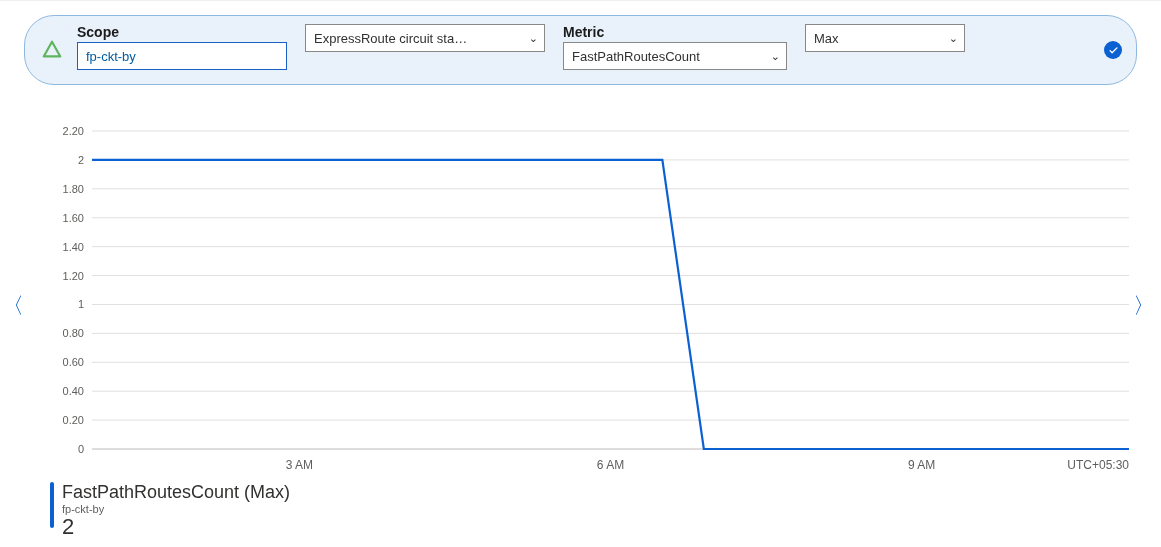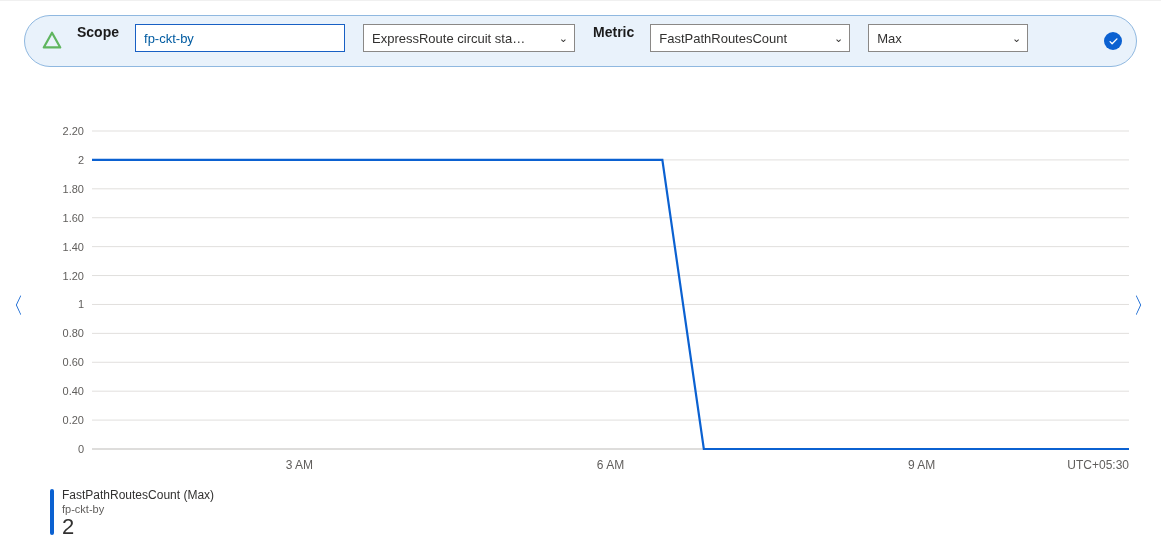--- a/index.html
+++ b/index.html
@@ -24,37 +24,37 @@
       position: relative;
       display: flex;
       gap: 18px;
     }
     .filter-pill .rsrc-icon {
       position: absolute;
       left: 16px; top: 50%;
       transform: translateY(-50%);
       width: 22px; height: 22px;
     }
-    .filter-group { display: flex; flex-direction: row; gap: 16px; text-align: center; }
+    .filter-group { display: flex; flex-direction: column; gap: 2px; }
     .filter-group label {
       font-size: 14px; font-weight: 600; color: #1b1b1b;
     }
     .filter-input, .filter-select {
       background: #fff;
       border: 1px solid #8a8886;
       height: 28px;
       padding: 0 28px 0 8px;
       font-size: 13px;
       position: relative;
       display: flex; align-items: center;
       white-space: nowrap; overflow: hidden; text-overflow: ellipsis;
     }
     .fg-scope .filter-input { width: 210px; border-color:#1860c4; color:#005ba1; }
-    .fg-ns   .filter-select { width: 212px; }
-    .fg-met  .filter-select { width: 200px; }
+    .fg-ns   .filter-select { width: 240px; }
+    .fg-met  .filter-select { width: 224px; }
     .fg-agg  .filter-select { width: 160px; }
     .chev { position:absolute; right:6px; top:50%; transform:translateY(-50%); font-size:11px; color:#323130; }
     .check-badge {
       position:absolute; right:14px; top:50%; transform:translateY(-50%);
       width:18px; height:18px; border-radius:50%;
       background:#0b61d1; display:flex; align-items:center; justify-content:center;
     }
     .check-badge svg { width:11px; height:11px; }
     
     .nav-arrow {
@@ -71,21 +71,21 @@
     .grid { stroke:#e1dfdd; stroke-width:1; }
     .base { stroke:#bdbbb8; stroke-width:1; }
     .series { fill:none; stroke:#0b61d1; stroke-width:2.2; }
     
     .legend {
       position:absolute; left:50px; bottom:8px;
       display:flex; align-items:flex-start; gap:8px;
     }
     .legend .bar { width:4px; height:46px; background:#0b61d1; border-radius:2px; }
     .legend .txt { line-height:1.15; }
-    .legend .metric-name { font-size:12px; color:#323130; }
+    .legend .metric-name { font-size:18px; color:#323130; }
     .legend .scope-name  { font-size:11px; color:#605e5c; }
     .legend .value       { font-size:22px; color:#323130; margin-top:-2px;}
   </style>
 </head>
 <body>
 
 <div class="filter-pill">
   <span class="rsrc-icon">
     <svg viewBox="0 0 24 24">
         <polygon points="12,3 21,19 3,19" fill="none" stroke="#5fb55f" stroke-width="2.4" stroke-linejoin="round"></polygon>

